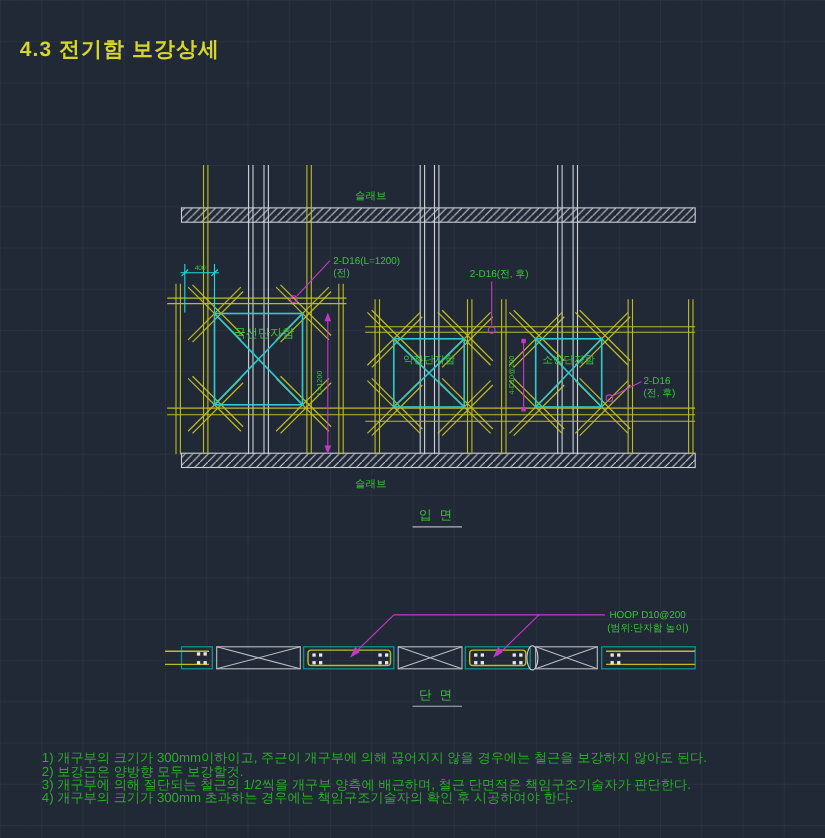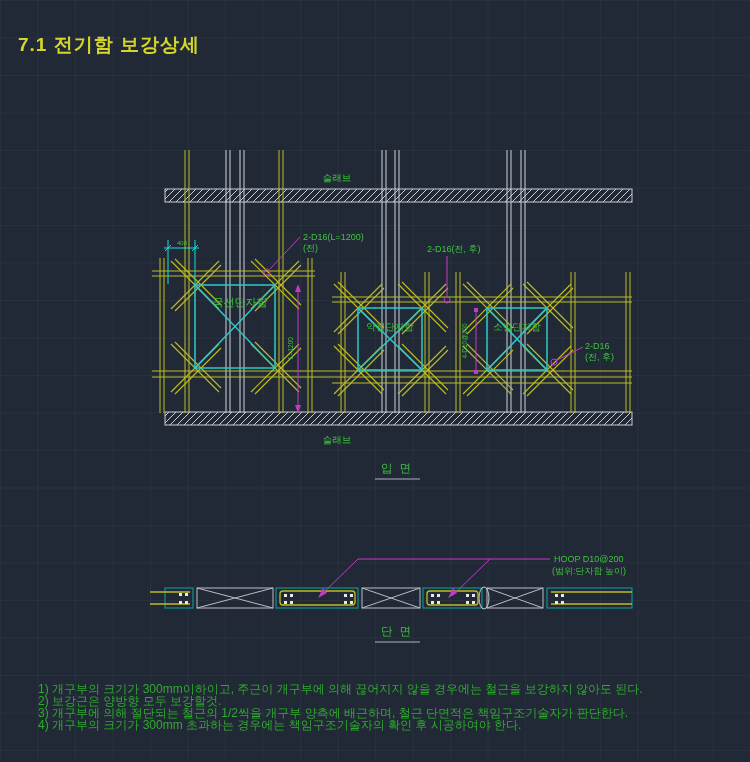--- a/index.html
+++ b/index.html
@@ -19,21 +19,21 @@
     color:#d6d62a;font-size:19px;font-weight:bold;letter-spacing:1px;
     white-space:nowrap;
   }
   svg{position:absolute;left:0;top:0;}
   svg text{font-family:"Liberation Sans","DejaVu Sans",sans-serif;}
 </style>
 </head>
 <body>
 
 <div class="canvas">
-  <div class="title">7.1 전기함 보강상세</div>
+  <div class="title">4.3 전기함 보강상세</div>
 
   <svg width="750" height="762" viewBox="0 0 750 762">
     <defs>
       <pattern id="hatch" width="7" height="7" patternUnits="userSpaceOnUse">
         <line x1="0" y1="7" x2="7" y2="0" stroke="#c9ced4" stroke-width="1"></line>
       </pattern>
       <g id="xmark" stroke="#bdbd22" stroke-width="1.1" fill="none">
         <line x1="-24" y1="24" x2="24" y2="-24"></line>
         <line x1="-20" y1="26" x2="26" y2="-20"></line>
         <line x1="-24" y1="-24" x2="24" y2="24"></line>

